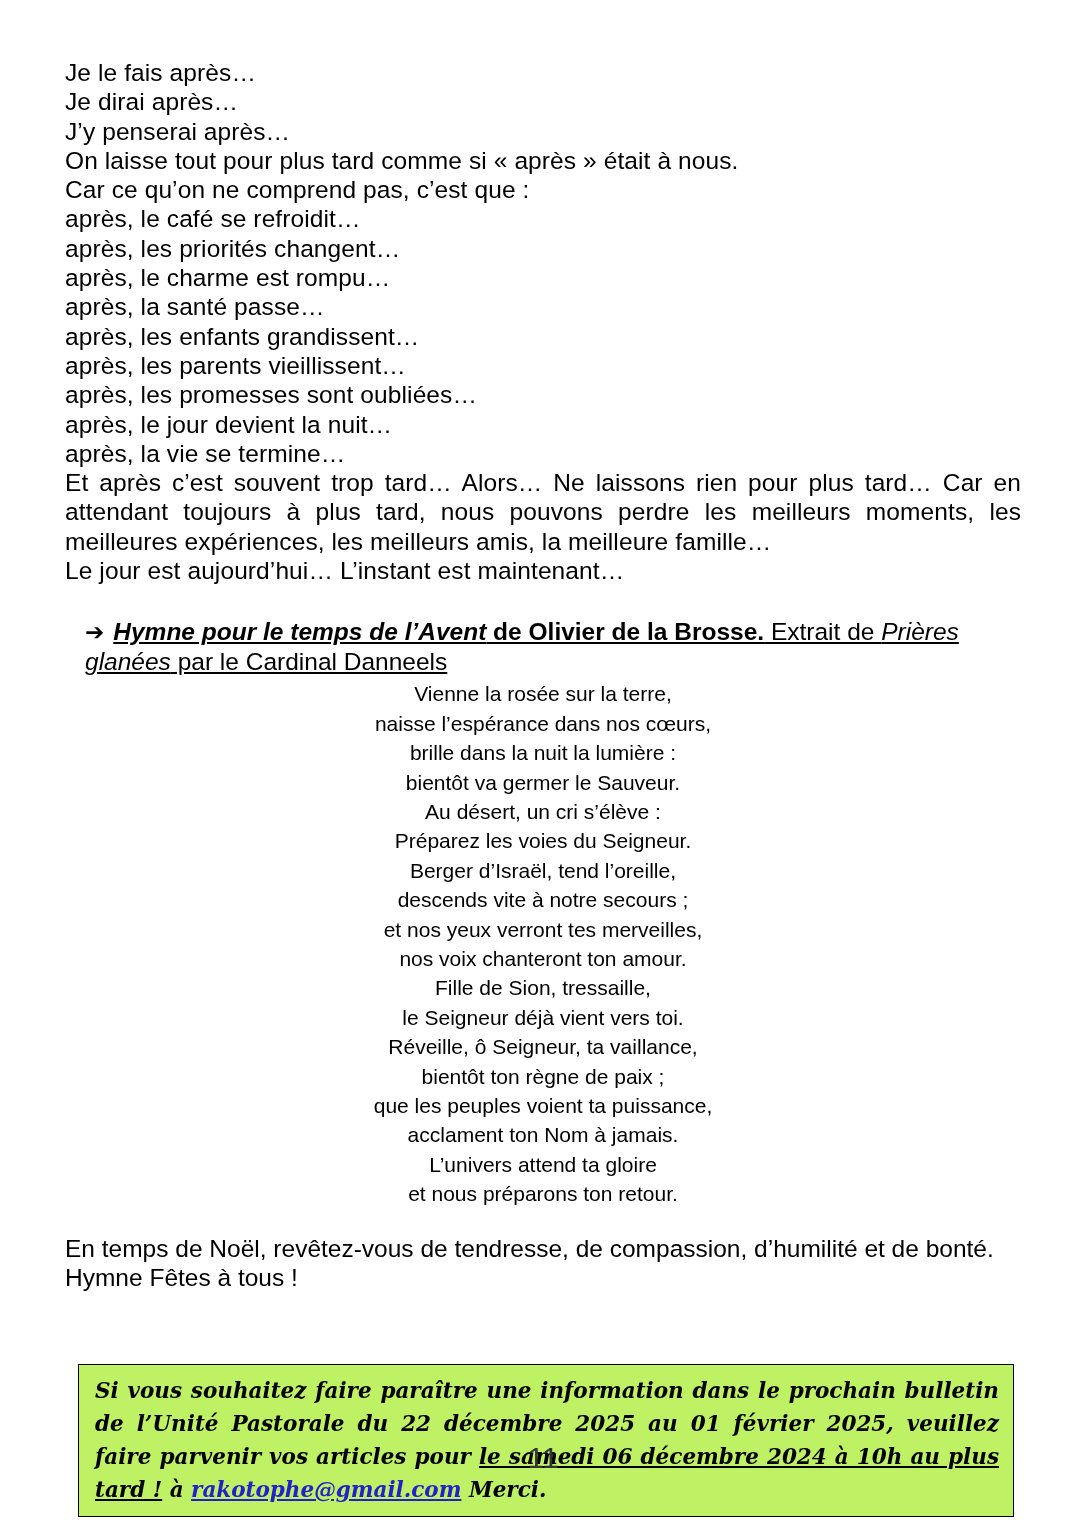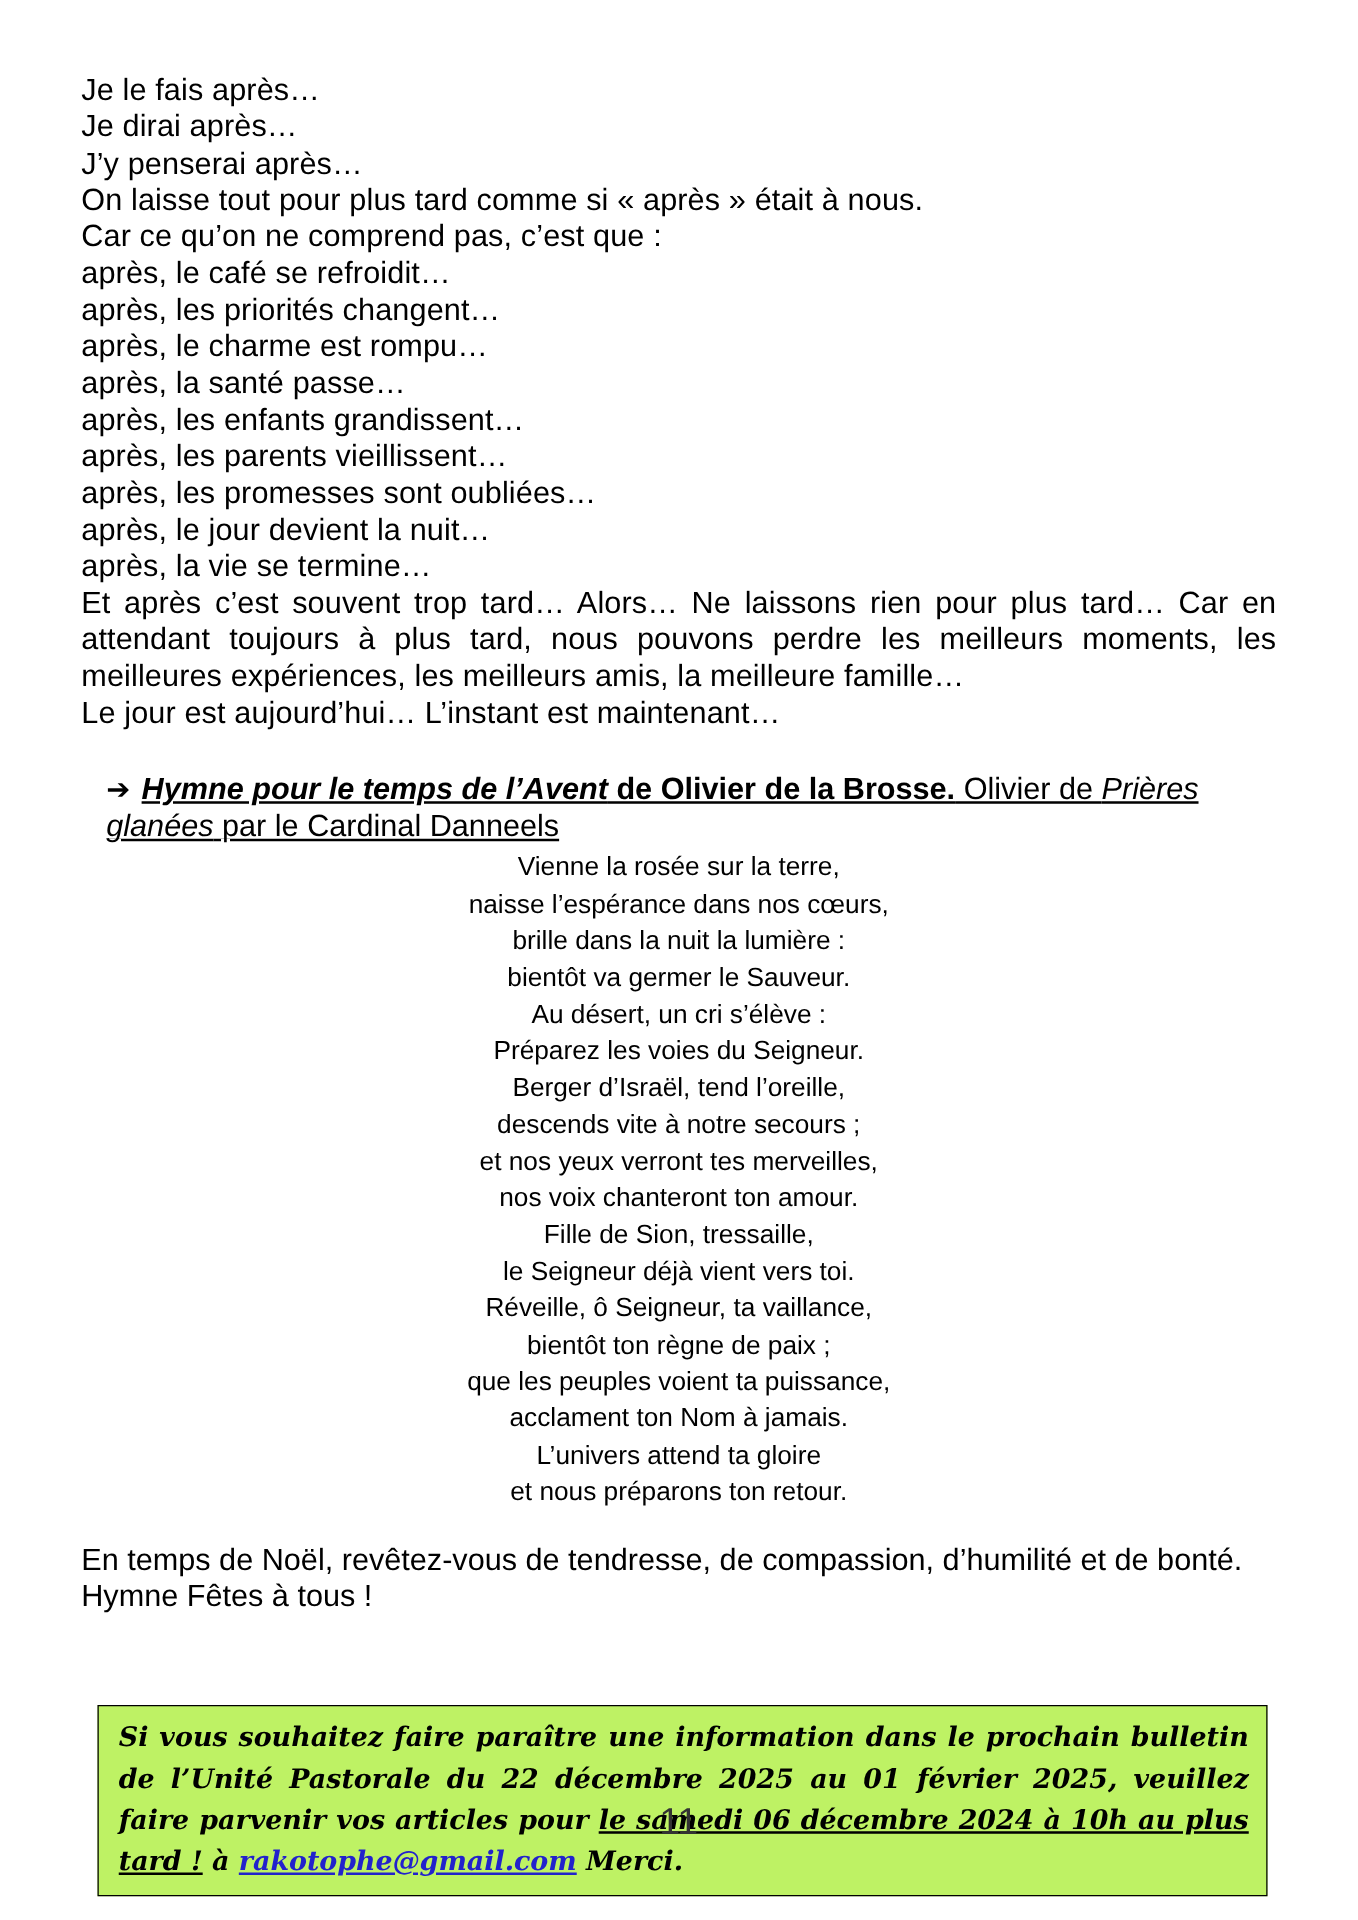--- a/index.html
+++ b/index.html
@@ -139,21 +139,21 @@
     <div class="line">après, les promesses sont oubliées…</div>
     <div class="line">après, le jour devient la nuit…</div>
     <div class="line">après, la vie se termine…</div>
 
     <p class="para-justified">Et après c’est souvent trop tard… Alors… Ne laissons rien pour plus tard… Car en attendant toujours à plus tard, nous pouvons perdre les meilleurs moments, les meilleures expériences, les meilleurs amis, la meilleure famille…</p>
 
     <div class="line">Le jour est aujourd’hui… L’instant est maintenant…</div>
   </div>
 
   <div class="hymn-heading">
-    <span class="arrow-bullet">➔</span><span class="u bi">Hymne pour le temps de l’Avent</span><span class="u b"> de Olivier de la Brosse.</span><span class="u"> Olivier de </span><span class="u i">Prières glanées</span><span class="u"> par le Cardinal Danneels</span>
+    <span class="arrow-bullet">➔</span><span class="u bi">Hymne pour le temps de l’Avent</span><span class="u b"> de Olivier de la Brosse.</span><span class="u"> Extrait de </span><span class="u i">Prières glanées</span><span class="u"> par le Cardinal Danneels</span>
   </div>
 
   <div class="hymn-verses">
     <div class="line">Vienne la rosée sur la terre,</div>
     <div class="line">naisse l’espérance dans nos cœurs,</div>
     <div class="line">brille dans la nuit la lumière :</div>
     <div class="line">bientôt va germer le Sauveur.</div>
     <div class="line">Au désert, un cri s’élève :</div>
     <div class="line">Préparez les voies du Seigneur.</div>
     <div class="line">Berger d’Israël, tend l’oreille,</div>

